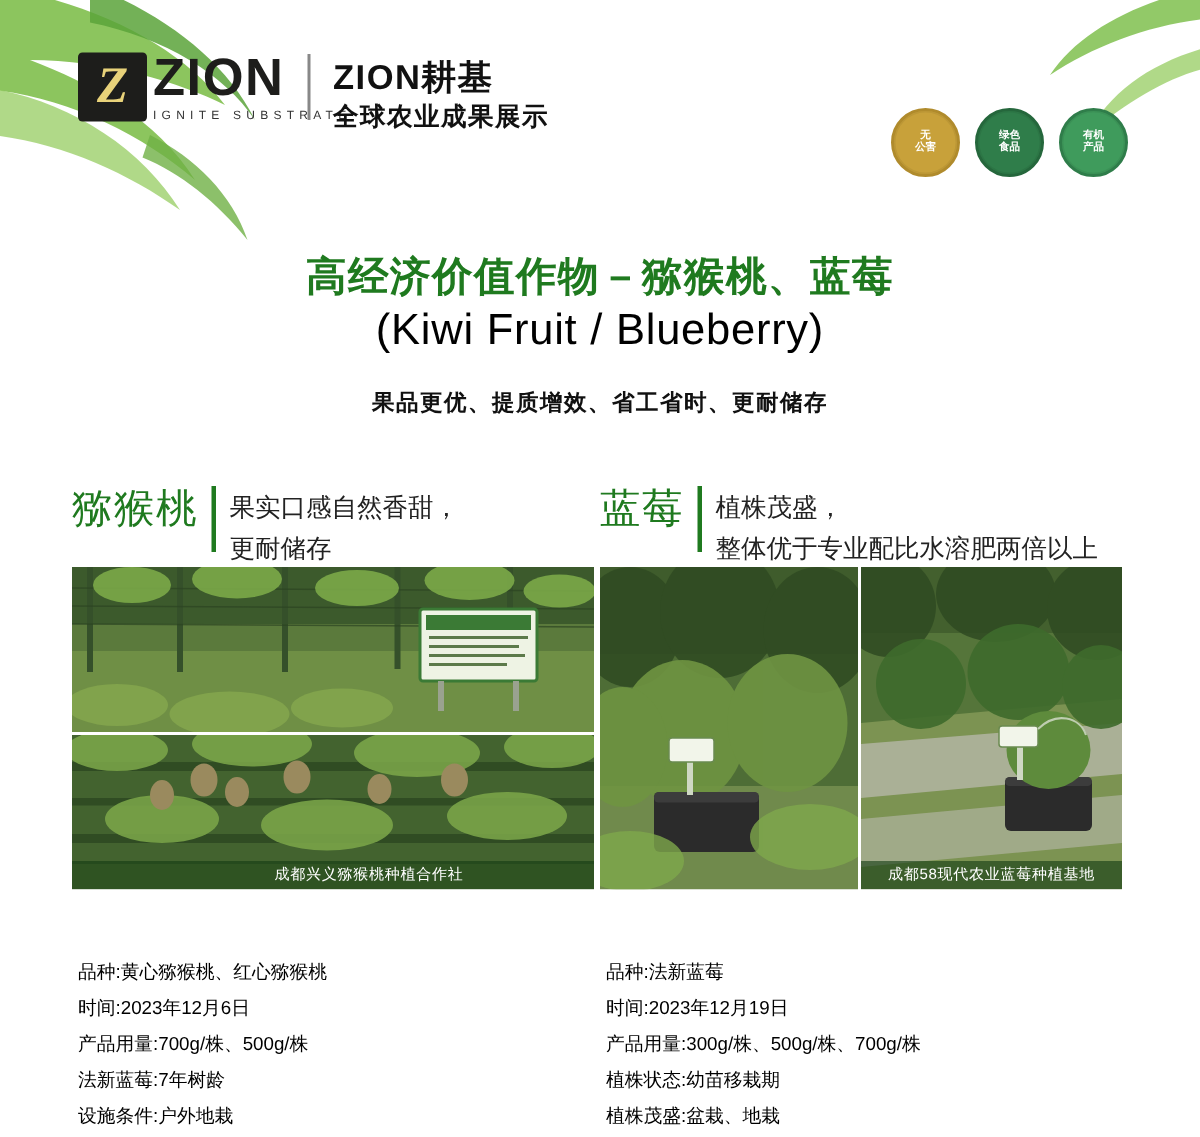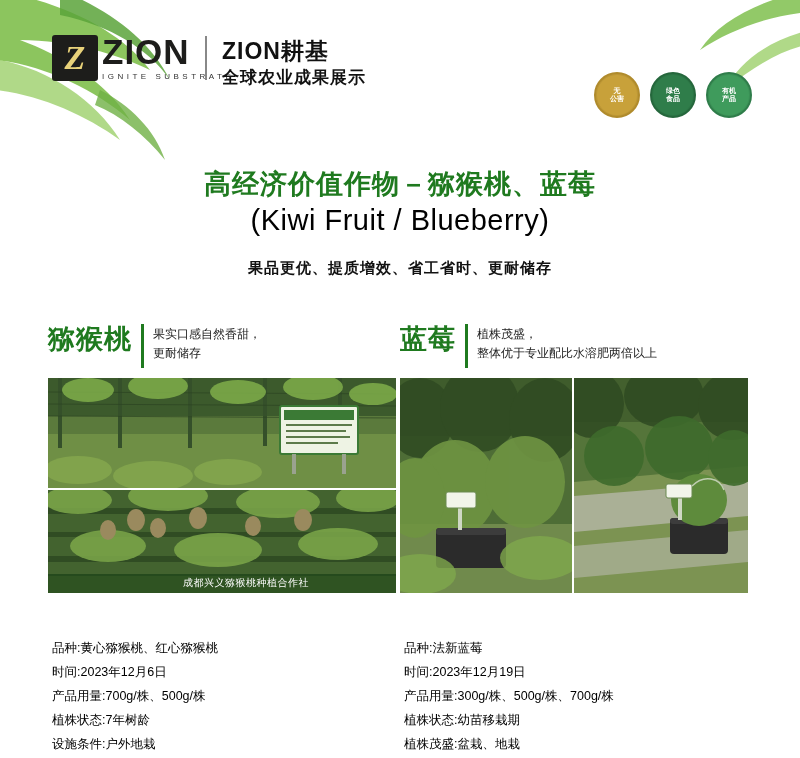--- a/index.html
+++ b/index.html
@@ -67,25 +67,25 @@
     margin-top:22px;font-size:15px;font-weight:bold;color:#111;letter-spacing:1px;
   }
 
   
   .col{position:absolute;top:322px;width:350px;}
   .col-left{left:48px;}
   .col-right{left:400px;}
 
   .col-head{display:flex;align-items:flex-start;height:52px;}
   .col-name{
-    font-size:27px;font-weight:bold;color:#1f7a1f;letter-spacing:1px;
+    font-size:27px;font-weight:normal;color:#1f7a1f;letter-spacing:1px;
     white-space:nowrap;line-height:1.3;
   }
   .col-bar{width:3px;background:#1f7a1f;margin:2px 9px 0 9px;align-self:stretch;height:44px;}
-  .col-desc{font-size:12px;color:#222;line-height:1.6;padding-top:3px;}
+  .col-desc{font-size:17px;color:#222;line-height:1.6;padding-top:3px;}
 
   
   .photos{position:relative;width:348px;height:215px;margin-top:4px;overflow:hidden;}
   .photo{position:absolute;overflow:hidden;}
   .ph-l-top{left:0;top:0;width:348px;height:110px;}
   .ph-l-bot{left:0;top:112px;width:396px;height:103px;}
   .ph-r-left{left:0;top:0;width:172px;height:215px;}
   .ph-r-right{left:174px;top:0;width:174px;height:215px;}
 
   .caption{
@@ -286,29 +286,30 @@
         </g>
         <rect x="96" y="140" width="58" height="36" rx="4" fill="#2b2b2b"></rect>
         <rect x="96" y="140" width="58" height="6" rx="3" fill="#3c3c3c"></rect>
         <ellipse cx="125" cy="122" rx="28" ry="26" fill="#5e8b3c"></ellipse>
         <rect x="104" y="120" width="4" height="22" fill="#cfd8c4"></rect>
         <rect x="92" y="106" width="26" height="14" rx="2" fill="#f2f5ea" stroke="#6a8a50"></rect>
         <g stroke="#cfd8c4" stroke-width="1.4" fill="none" opacity=".85">
           <path d="M118,108 C130,96 146,100 150,112"></path>
         </g>
       </svg>
+      <div class="caption">成都58现代农业蓝莓种植基地</div>
     </div>
   </div>
 </div>
 
 <div class="info info-left">
   <div>品种:黄心猕猴桃、红心猕猴桃</div>
   <div>时间:2023年12月6日</div>
   <div>产品用量:700g/株、500g/株</div>
-  <div>植株状态:7年树龄</div>
+  <div>法新蓝莓:7年树龄</div>
   <div>设施条件:户外地栽</div>
 </div>
 
 <div class="info info-right">
   <div>品种:法新蓝莓</div>
   <div>时间:2023年12月19日</div>
   <div>产品用量:300g/株、500g/株、700g/株</div>
   <div>植株状态:幼苗移栽期</div>
   <div>植株茂盛:盆栽、地栽</div>
 </div>

